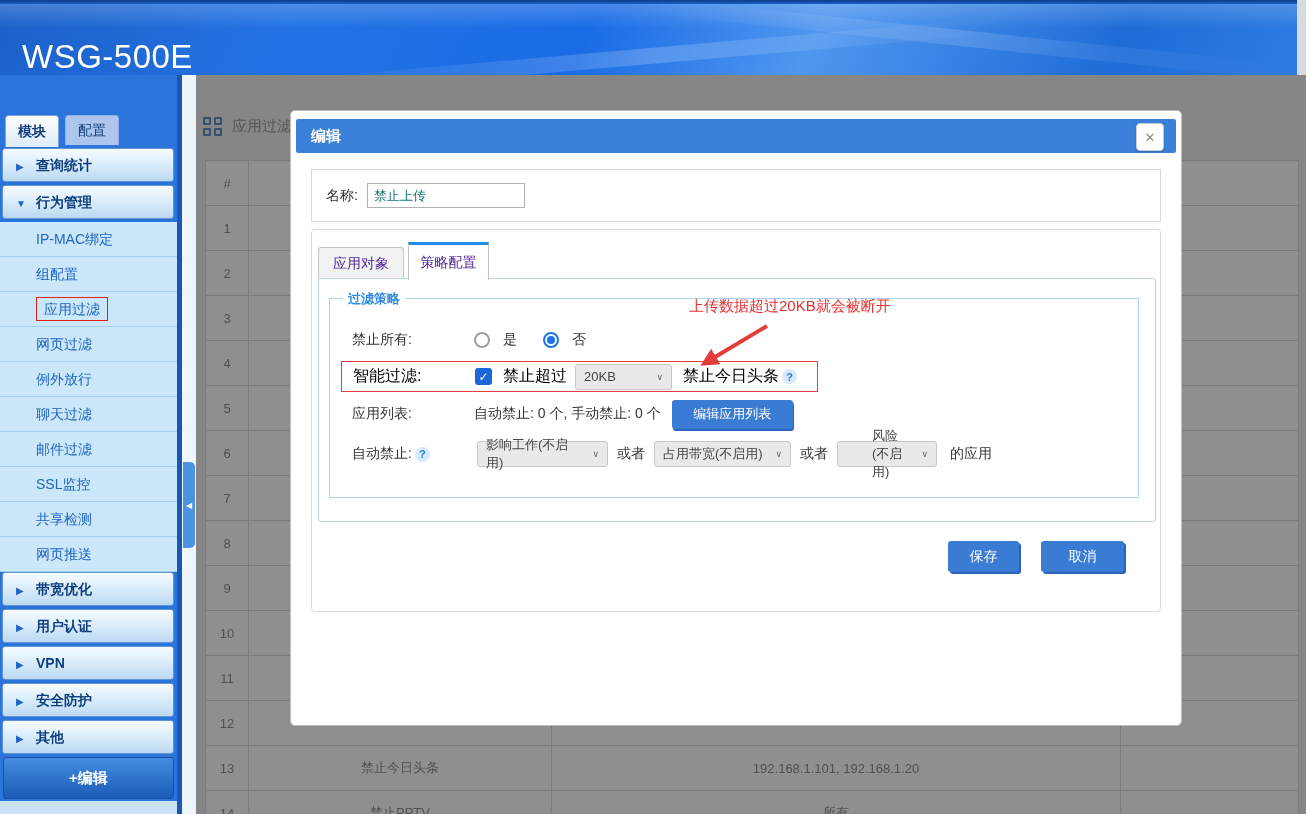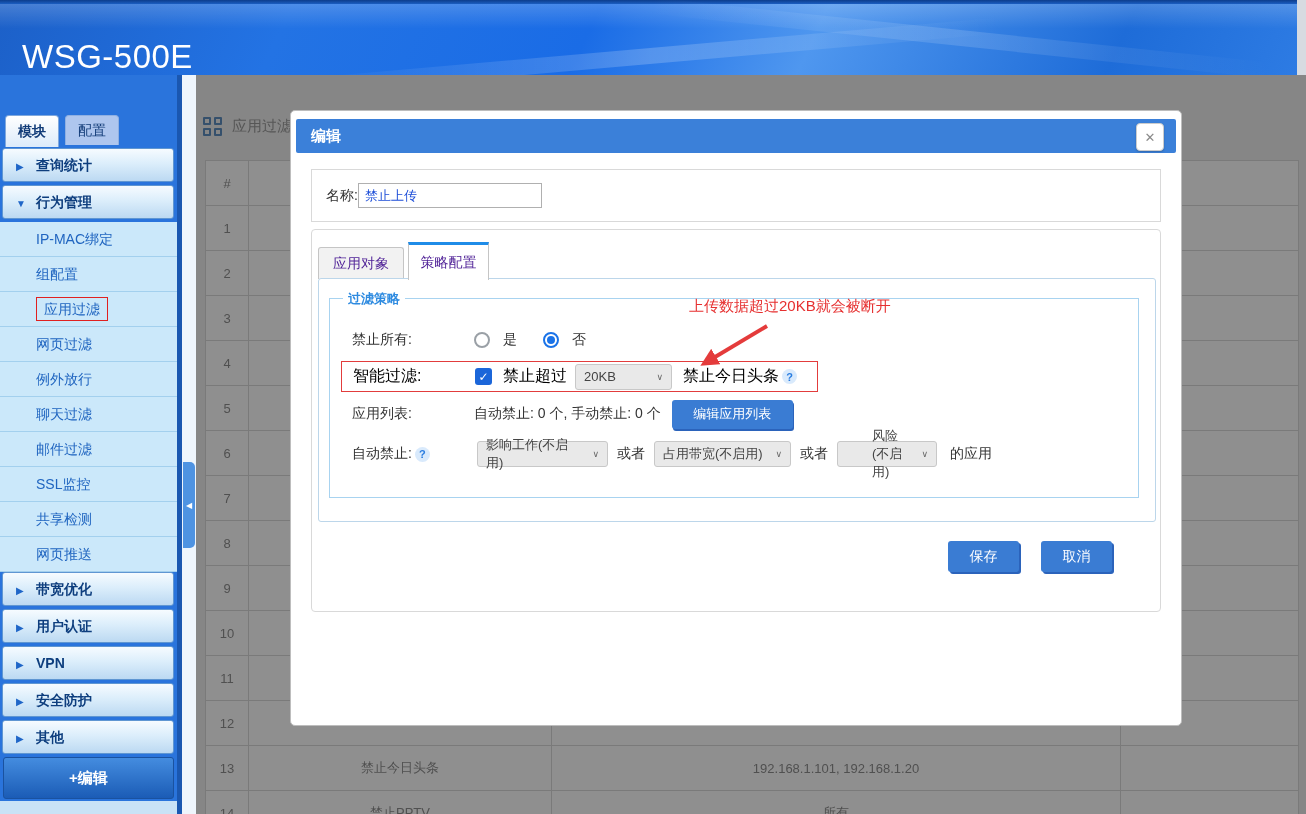--- a/index.html
+++ b/index.html
@@ -49,21 +49,21 @@
   .modal{position:absolute;left:290px;top:110px;width:892px;height:616px;background:#fff;border:1px solid #bdbdbd;
          border-radius:5px;box-sizing:border-box;z-index:100;}
   .m-titlebar{position:absolute;left:5px;top:8px;right:5px;height:34px;background:#3b80d9;border-radius:2px;
               color:#fff;font-weight:bold;font-size:15px;line-height:34px;padding-left:15px;box-sizing:border-box;}
   .m-close{position:absolute;right:17px;top:12px;width:26px;height:26px;background:#fff;border:1px solid #ccc;border-radius:4px;
            color:#8a8a8a;font-weight:bold;font-size:13px;display:flex;align-items:center;justify-content:center;cursor:pointer;
            box-shadow:0 1px 2px rgba(0,0,0,.2);}
   .m-namebox{position:absolute;left:20px;top:58px;width:850px;height:53px;border:1px solid #d9d9d9;box-sizing:border-box;
              display:flex;align-items:center;}
   .m-namebox label{margin-left:14px;font-size:14px;color:#333;}
-  .m-namebox input{width:184px;height:25px;border:1px solid #b0b0b0;font-size:13px;color:#1d4ed8;padding:0 6px;
+  .m-namebox input{margin-left:9px;width:158px;height:25px;border:1px solid #b0b0b0;font-size:13px;color:#0f766e;padding:0 6px;
                    font-family:inherit;box-sizing:border-box;}
   .m-wrapper{position:absolute;left:20px;top:118px;width:850px;height:383px;border:1px solid #d9d9d9;border-radius:4px;box-sizing:border-box;}
   .m-tab{position:absolute;box-sizing:border-box;font-size:14px;color:#4c1d95;text-align:center;cursor:pointer;}
   .m-tab.inactive{left:6px;top:17px;width:86px;height:32px;line-height:31px;background:#f2f2f2;border:1px solid #c5c5c5;border-bottom:none;border-radius:3px 3px 0 0;}
   .m-tab.active{left:96px;top:12px;width:81px;height:38px;line-height:34px;background:#fff;border:1px solid #c5c5c5;border-bottom:none;
                 border-top:3px solid #1f8ce8;z-index:3;}
   .m-panel{position:absolute;left:6px;top:48px;width:838px;height:244px;border:1px solid #bcd6ea;border-radius:3px;box-sizing:border-box;background:#fff;z-index:1;}
   .m-fieldset{position:absolute;left:10px;top:19px;width:810px;height:200px;border:1px solid #a8d3f0;box-sizing:border-box;}
   .m-legend{position:absolute;left:13px;top:-9px;background:#fff;padding:0 5px;color:#2f8be0;font-size:13px;font-weight:bold;}
   .frow{position:absolute;left:0;right:0;display:flex;align-items:center;font-size:14px;color:#333;}
@@ -76,21 +76,21 @@
   .checkbox{width:17px;height:17px;background:#1b66d9;border-radius:3px;color:#fff;font-size:12px;font-weight:bold;
             display:inline-flex;align-items:center;justify-content:center;flex:0 0 auto;cursor:pointer;}
   .selbox{height:26px;background:#e9e9e9;border:1px solid #c8c8c8;border-radius:3px;font-size:13px;color:#444;
           display:inline-flex;align-items:center;padding:0 8px;box-sizing:border-box;justify-content:space-between;cursor:pointer;}
   .selbox .chev{color:#666;font-size:9px;margin-left:8px;}
   .help{width:15px;height:15px;border-radius:50%;background:#d9eafc;color:#2a7de0;font-size:11px;font-weight:bold;
         display:inline-flex;align-items:center;justify-content:center;margin-left:3px;cursor:pointer;flex:0 0 auto;}
   .btn-blue{background:#3a7cd3;color:#fff;border:none;border-radius:3px;font-size:14px;font-family:inherit;cursor:pointer;}
   .btn-applist{width:121px;height:29px;box-shadow:1px 2px 0 #2b63bb;font-size:13px;}
   .m-save{position:absolute;left:636px;top:311px;width:71px;height:31px;box-shadow:2px 2px 0 #2b63bb;}
-  .m-cancel{position:absolute;left:729px;top:311px;width:71px;height:31px;box-shadow:2px 2px 0 #2b63bb;}
+  .m-cancel{position:absolute;left:729px;top:311px;width:83px;height:31px;box-shadow:2px 2px 0 #2b63bb;}
   .m-annot{position:absolute;left:398px;top:186px;font-size:15px;color:#e63030;z-index:5;white-space:nowrap;}
   .m-arrow{position:absolute;left:398px;top:205px;z-index:5;}
 </style>
 </head>
 <body>
 
 <div class="stage">
 
   <div class="hdr">
     <div class="topstrip"></div>

